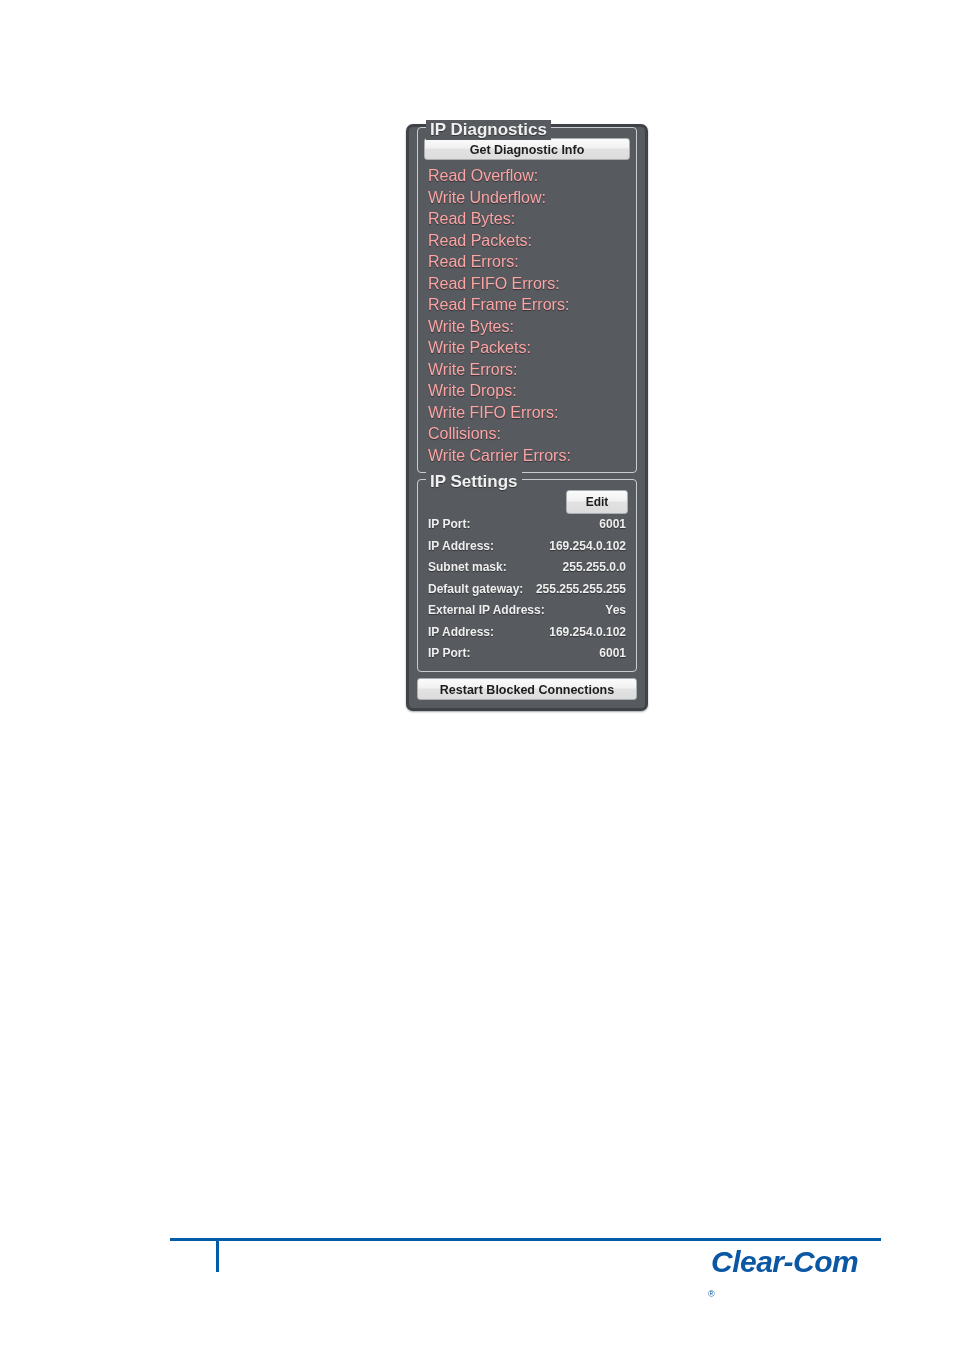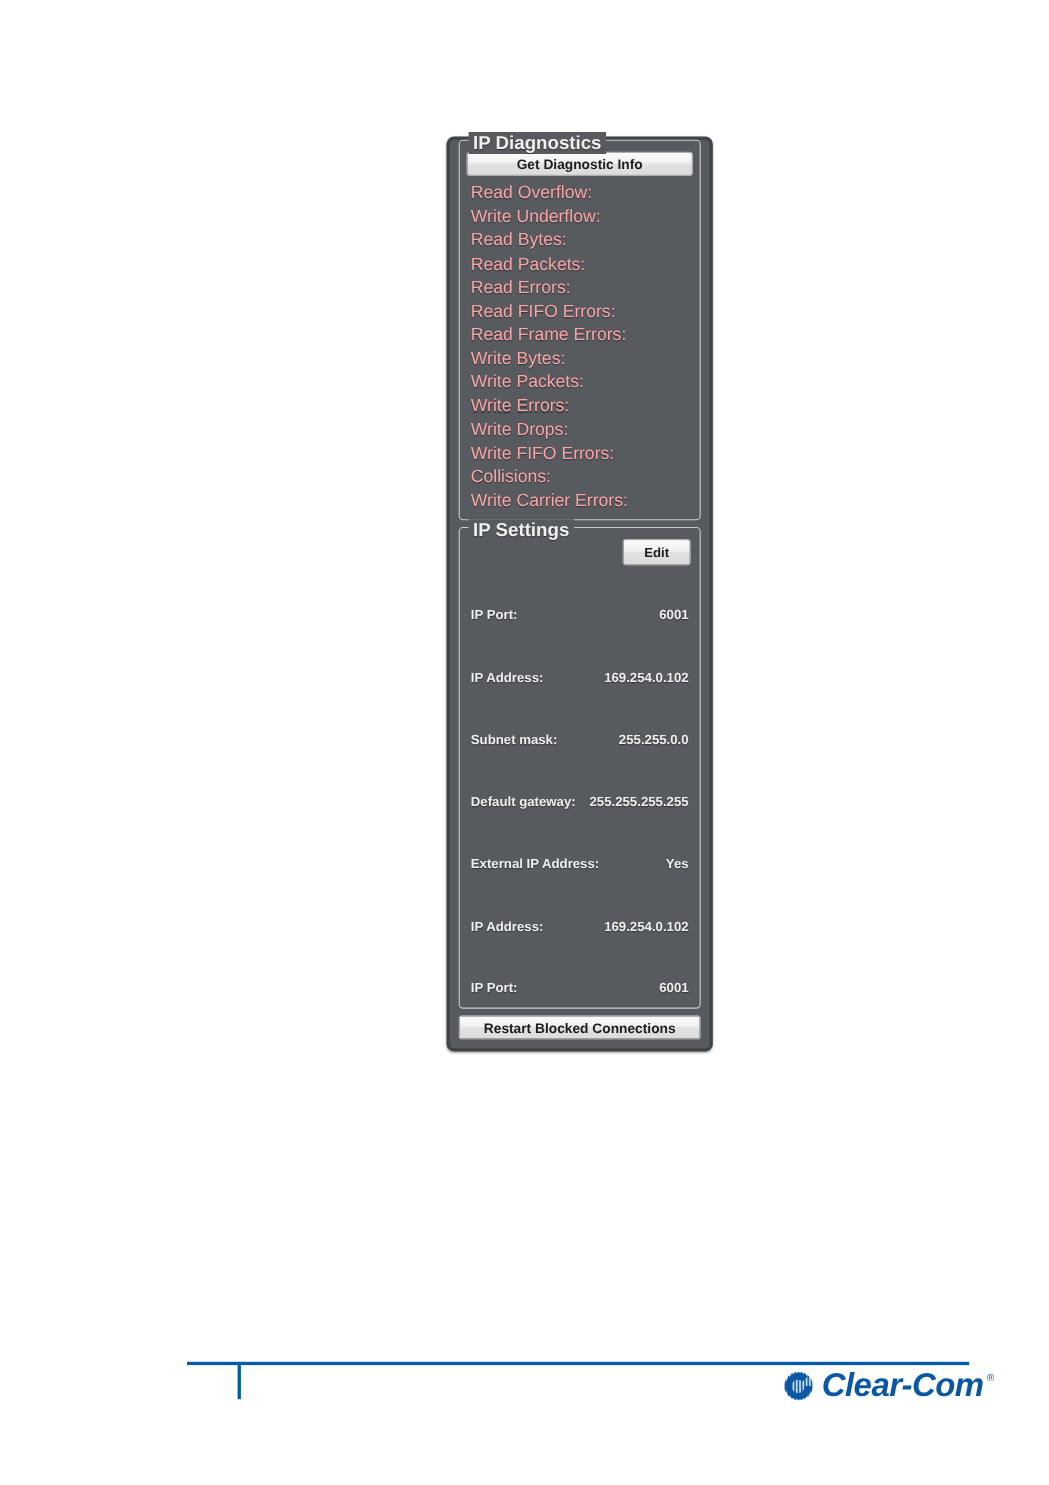--- a/index.html
+++ b/index.html
@@ -137,21 +137,20 @@
     justify-content: space-between;
     align-items: baseline;
     color: #efefef;
     font-size: 12px;
     font-weight: bold;
     line-height: 21.5px;
     height: 21.5px;
     padding: 0 4px;
     text-shadow: 0 1px 1px rgba(0,0,0,0.45);
     white-space: nowrap;
-    margin-top: 35px;
   }
   .settings-value { text-align: right; }
 
   
   #footer-rule {
     position: absolute;
     left: 170px;
     top: 1238px;
     width: 711px;
     height: 3px;
@@ -166,20 +165,21 @@
     background: #005ca9;
   }
   #clearcom-logo {
     position: absolute;
     left: 711px;
     top: 1241px;
     height: 38px;
     display: flex;
     align-items: center;
     gap: 6px;
+    flex-direction: column;
   }
   #clearcom-wordmark {
     color: #0b57a4;
     font-size: 30px;
     font-weight: bold;
     font-style: italic;
     font-family: "Liberation Sans", sans-serif;
     letter-spacing: -0.5px;
     line-height: 1;
   }

